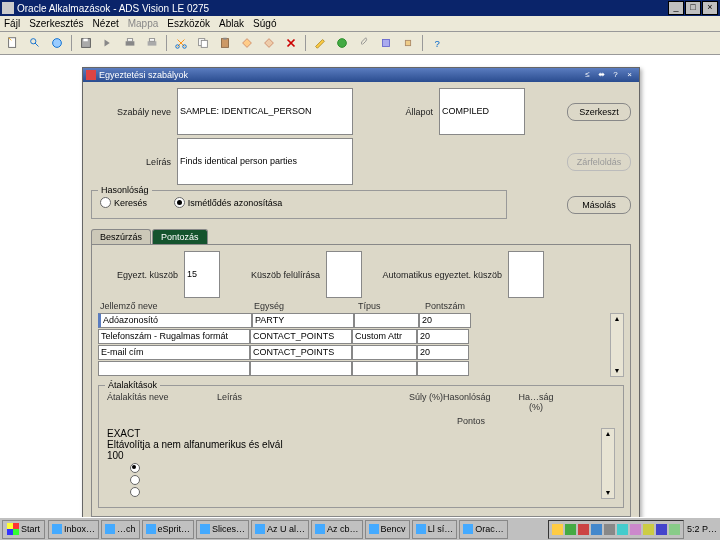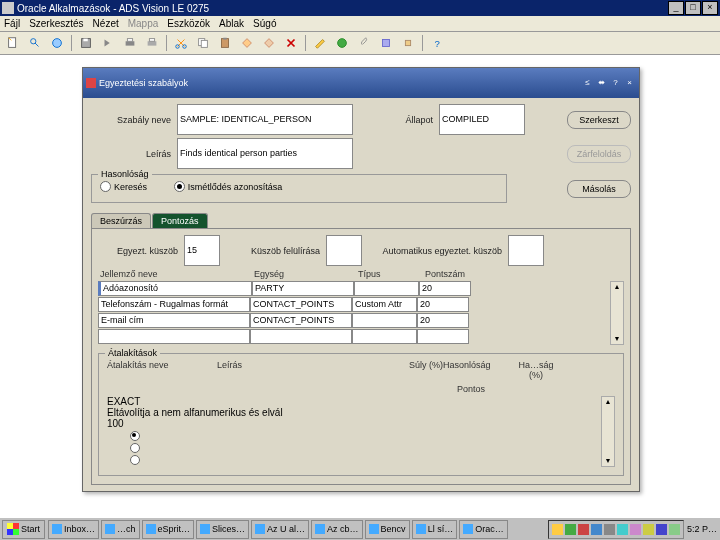--- a/index.html
+++ b/index.html
@@ -9,28 +9,28 @@
 .titlebar .winbtn{width:14px;height:12px;background:#c0c0c0;border:1px solid #000;margin-left:1px;text-align:center;line-height:10px;font-size:9px;color:#000}
 .menubar{background:#ece9d8;height:15px;display:flex;align-items:center;padding:0 4px;font-size:10px;border-bottom:1px solid #999}
 .menubar span{margin-right:9px;color:#000}
 .menubar span.dim{color:#888}
 .toolbar{background:#ece9d8;height:22px;display:flex;align-items:center;padding:0 4px;gap:4px;border-bottom:1px solid #999}
 .toolbar .tbtn{width:16px;height:16px;border:1px solid #ece9d8;display:flex;align-items:center;justify-content:center}
 .toolbar .tbtn svg{width:14px;height:14px}
 .toolbar .sep{width:1px;height:16px;background:#999;margin:0 1px}
 .content{position:relative;background:#fff;height:456px}
 .modal{position:absolute;left:82px;top:12px;width:556px;background:#dcd8c8;border:1px solid #666;box-shadow:2px 2px 4px rgba(0,0,0,0.3)}
-.modal .mtitle{background:linear-gradient(#5a7cbf,#2a4c8f);color:#fff;height:14px;display:flex;align-items:center;padding:8px 3px;font-size:9px}
+.modal .mtitle{background:linear-gradient(#5a7cbf,#2a4c8f);color:#fff;height:14px;display:flex;align-items:center;padding:0 3px;font-size:9px}
 .modal .mtitle .micon{width:10px;height:10px;background:#d44;margin-right:3px}
 .modal .mtitle .spacer{flex:1}
 .modal .mtitle .mbtn{width:13px;height:11px;margin-left:1px;text-align:center;font-size:8px;color:#fff}
 .modal .body{padding:6px 8px}
 .row{display:flex;align-items:center;margin-bottom:3px}
 .lbl{text-align:right;padding-right:6px;color:#222;font-size:9px}
-.field{background:#fff;border:1px solid #888;height:13px;padding:8px 2px;font-size:9px;line-height:13px;overflow:hidden;white-space:nowrap}
+.field{background:#fff;border:1px solid #888;height:13px;padding:16px 2px;font-size:9px;line-height:13px;overflow:hidden;white-space:nowrap}
 .btn{background:#dcd8c8;border:1px solid #888;border-radius:8px;height:16px;padding:0 8px;font-size:9px;display:inline-flex;align-items:center;justify-content:center;min-width:46px}
 .btn.disabled{color:#999;border-color:#bbb}
 .groupbox{border:1px solid #999;padding:6px 8px 8px;margin:2px 0;position:relative}
 .groupbox .legend{position:absolute;top:-6px;left:6px;background:#dcd8c8;padding:0 3px;font-size:9px}
 .radio{display:inline-flex;align-items:center;margin-right:24px;font-size:9px}
 .radio .dot{width:9px;height:9px;border:1px solid #666;border-radius:50%;margin-right:3px;background:#fff;position:relative}
 .radio.sel .dot::after{content:'';position:absolute;left:2px;top:2px;width:5px;height:5px;border-radius:50%;background:#000}
 .tabs{display:flex;margin-top:8px}
 .tab{border:1px solid #888;border-bottom:none;padding:2px 8px;font-size:9px;background:#ccc8b8;border-radius:3px 3px 0 0;margin-right:1px}
 .tab.active{background:#14532d;color:#fff}

